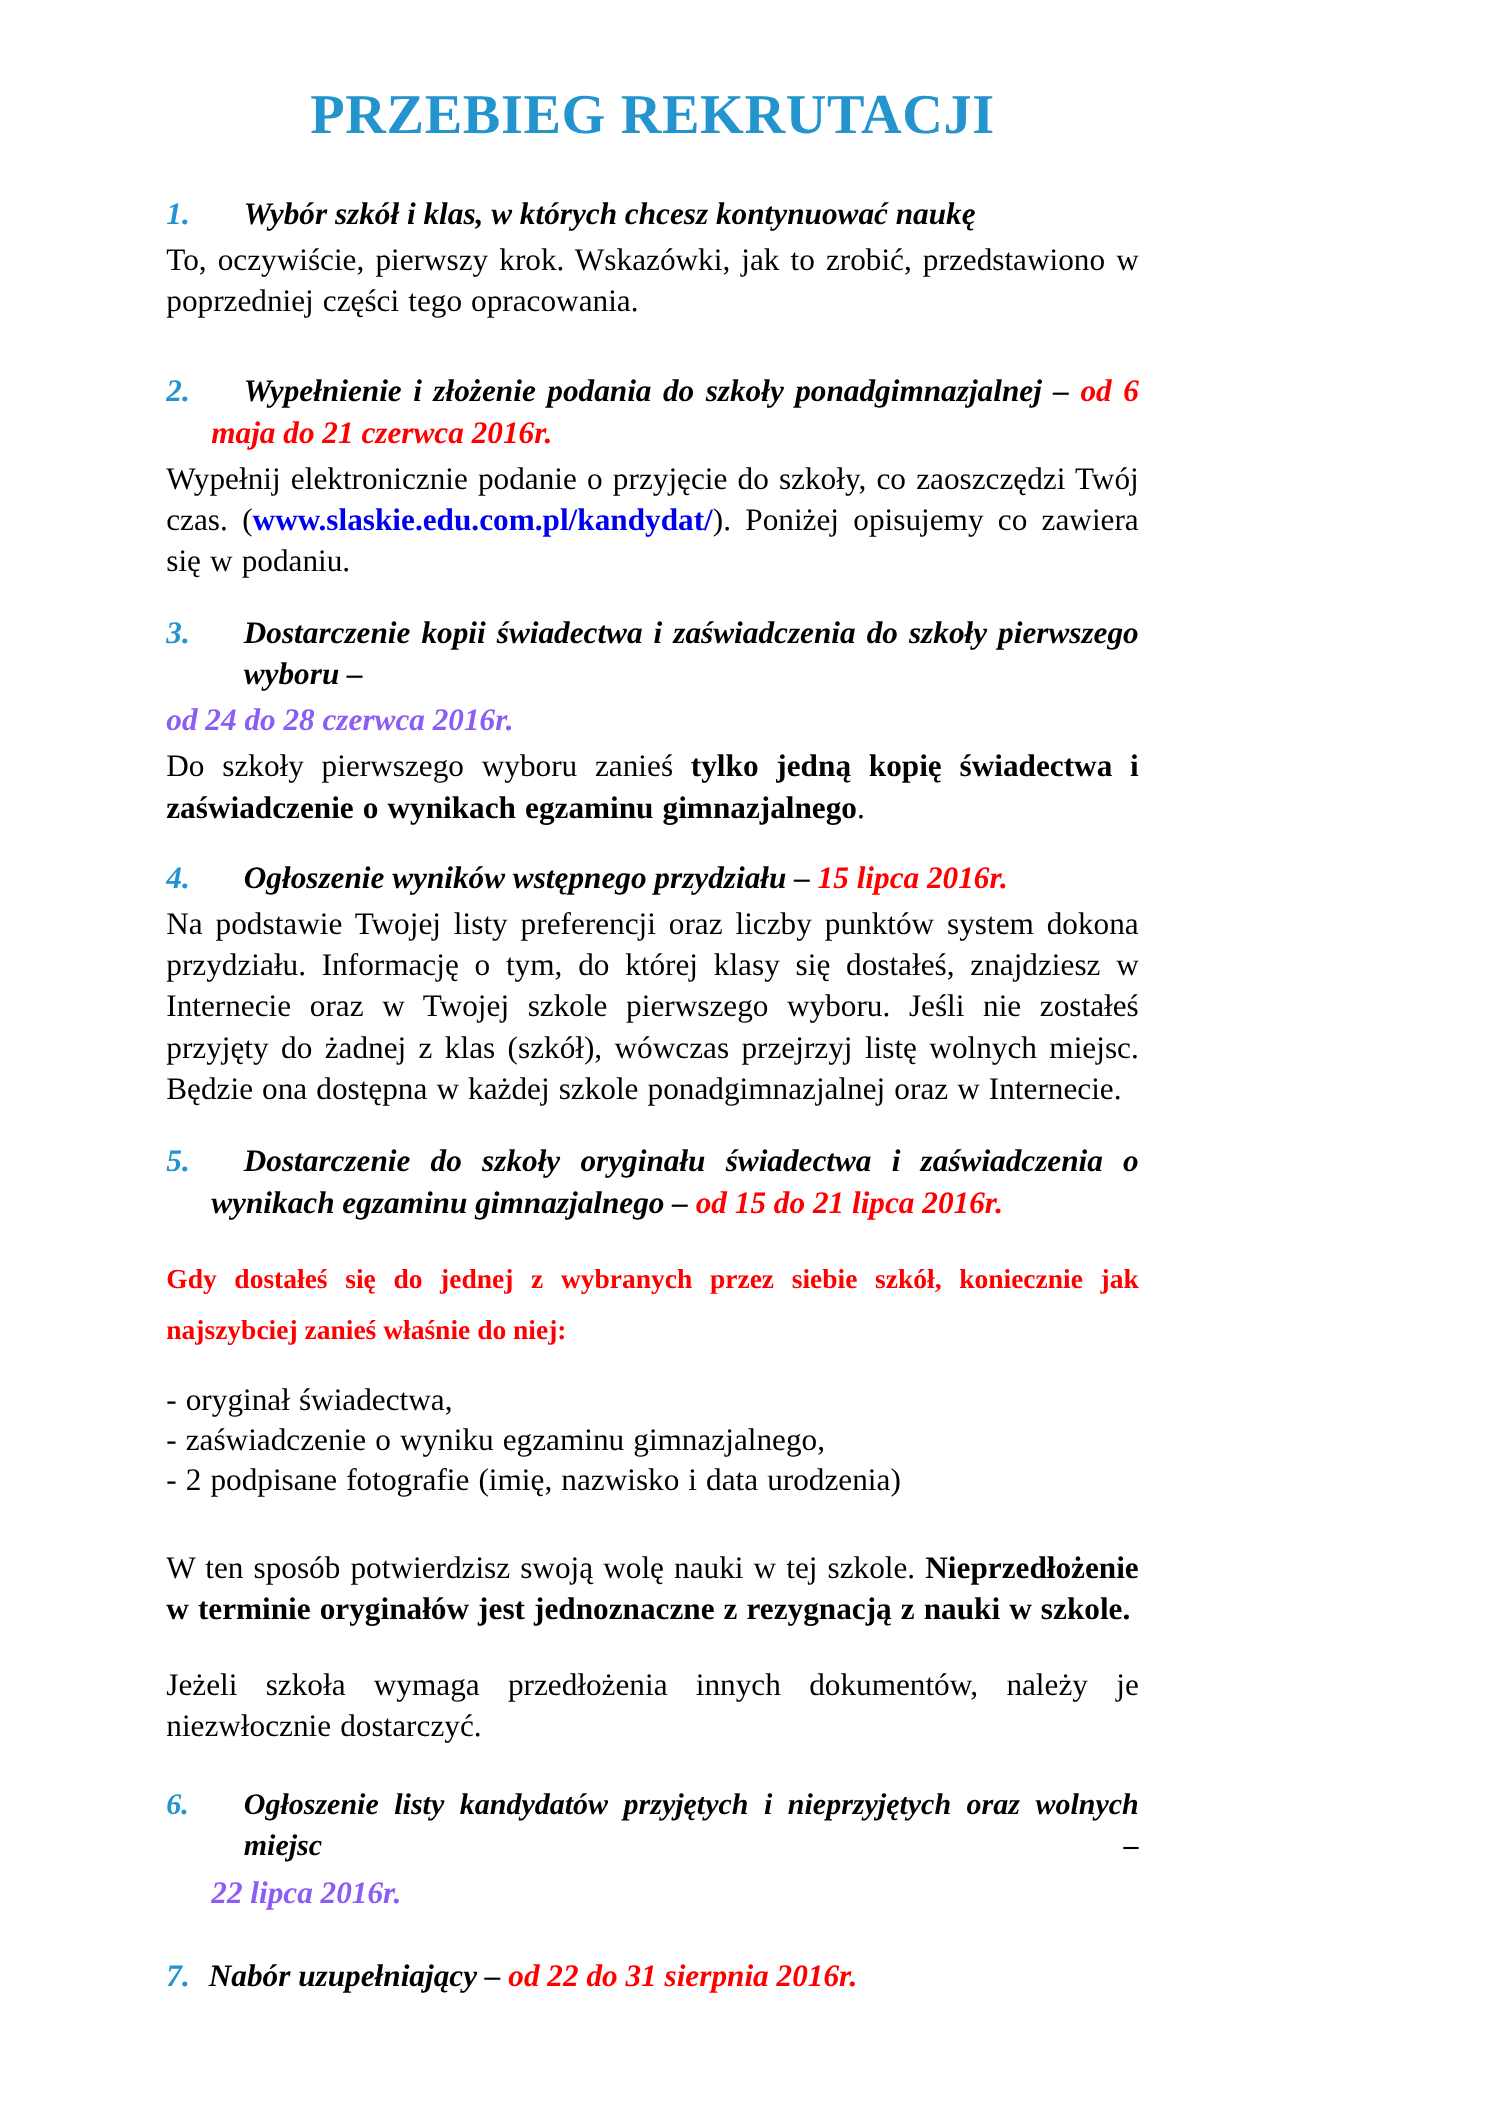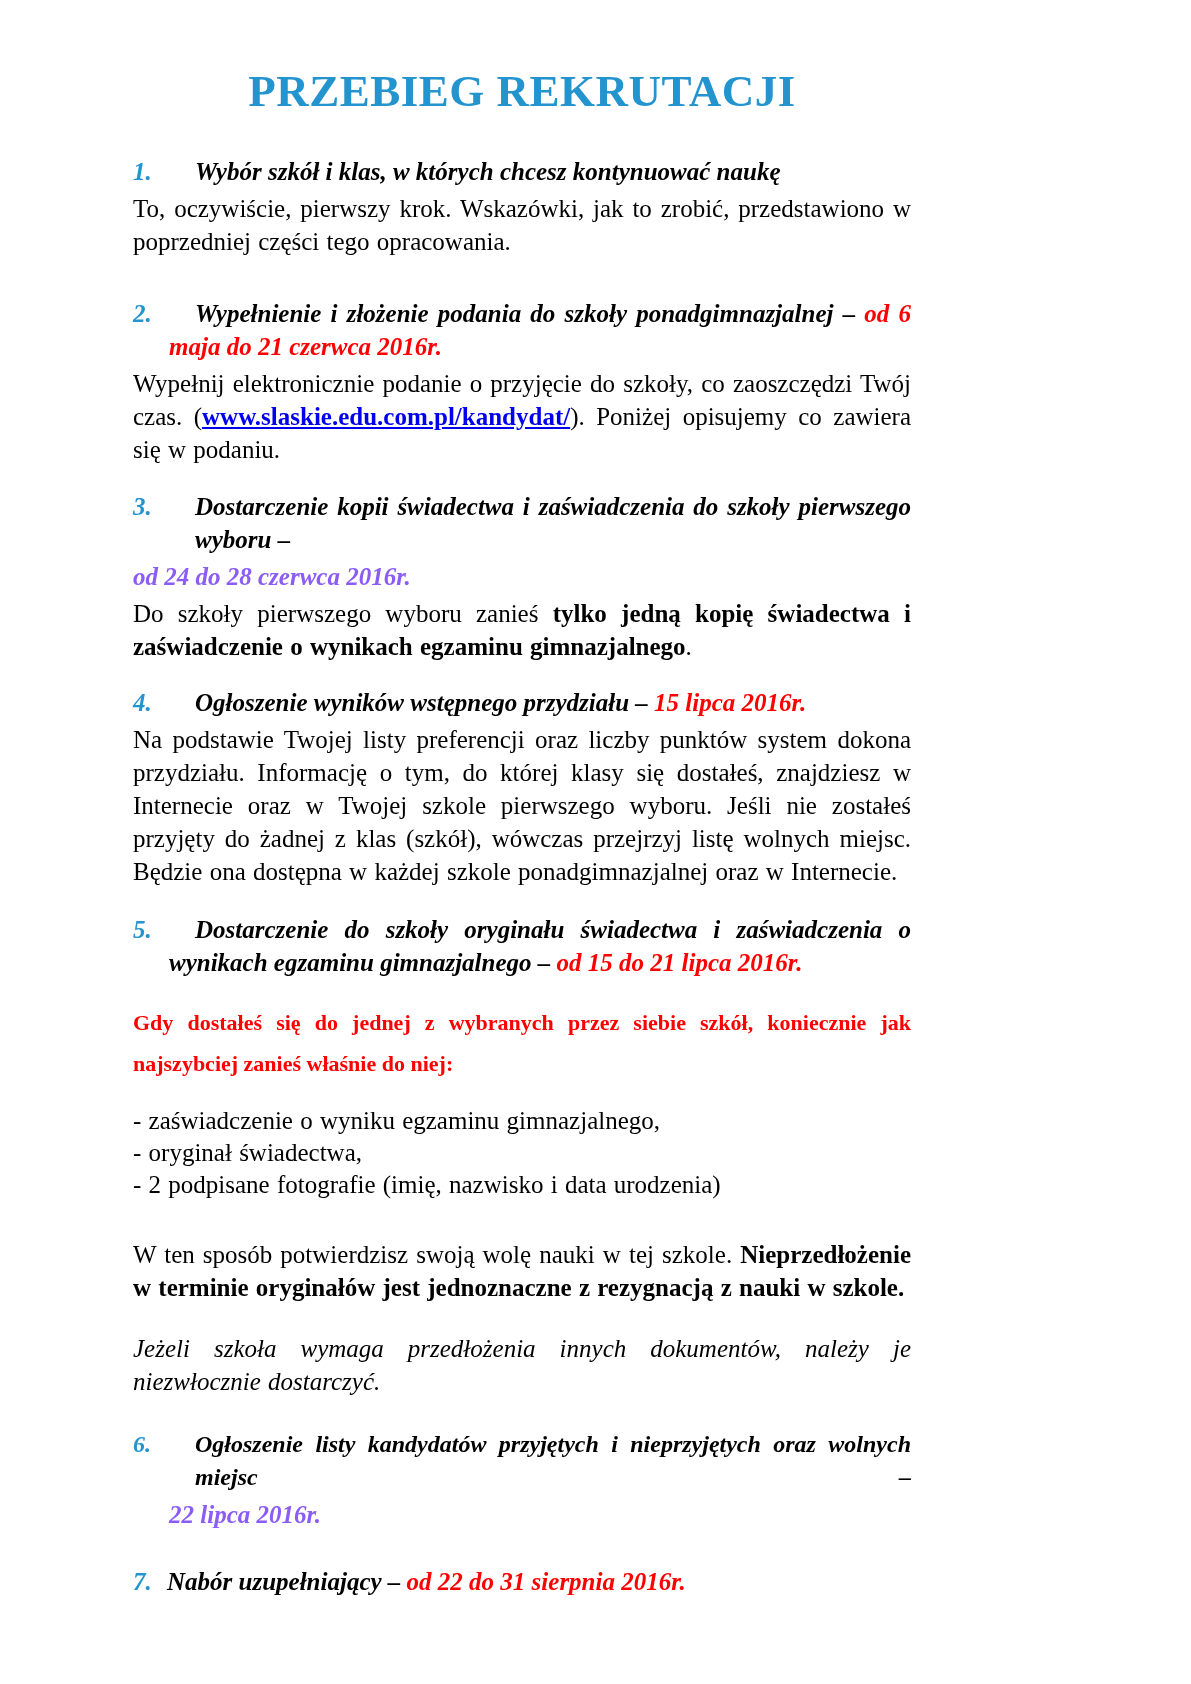--- a/index.html
+++ b/index.html
@@ -51,42 +51,41 @@
     font-weight: bold;
     font-style: italic;
     margin-bottom: 4px;
   }
   .date-line.ind36 { padding-left: 36px; }
   .body { text-align: justify; word-spacing: 1px; }
   .b { font-weight: bold; }
   a.link, .link {
     color: #0000EE;
     font-weight: bold;
-    text-decoration: underline;
     font-style: normal;
     cursor: pointer;
   }
   .justify-last { text-align: justify; text-align-last: justify; font-size: 24px; }
   .notice {
     color: #FF0000;
     font-weight: bold;
     font-size: 22px;
     line-height: 41px;
     text-align: justify;
   }
   .bullet { text-align: justify; line-height: 32px; word-spacing: 1px; }
   .mb-item1 { margin-bottom: 39px; }
   .mb-item2 { margin-bottom: 24px; }
   .mb-item3 { margin-bottom: 23px; }
   .mb-item4 { margin-bottom: 25px; }
   .mb-item5 { margin-bottom: 23px; }
   .mb-notice { margin-bottom: 21px; }
   .mb-bullets { margin-bottom: 37px; }
   .mb-conf { margin-bottom: 28px; margin-top: 32px; }
-  .mb-other { margin-bottom: 30px; font-style: italic; }
+  .mb-other { margin-bottom: 30px; }
   .mb-item6 { margin-bottom: 34px; }
 </style>
 </head>
 <body>
 
 <div class="page">
 
   <p class="title">PRZEBIEG REKRUTACJI</p>
 
   <div class="step mb-item1">
@@ -110,22 +109,22 @@
     <p class="body">Na podstawie Twojej listy preferencji oraz liczby punktów system dokona przydziału. Informację o tym, do której klasy się dostałeś, znajdziesz w Internecie oraz w Twojej szkole pierwszego wyboru. Jeśli nie zostałeś przyjęty do żadnej z klas (szkół), wówczas przejrzyj listę wolnych miejsc. Będzie ona dostępna w każdej szkole ponadgimnazjalnej oraz w Internecie.</p>
   </div>
 
   <div class="step mb-item5">
     <p class="h hang36"><span class="num">5.</span><span>Dostarczenie do szkoły oryginału świadectwa i zaświadczenia o wynikach egzaminu gimnazjalnego – </span><span class="date">od 15 do 21 lipca 2016r.</span></p>
   </div>
 
   <p class="notice mb-notice">Gdy dostałeś się do jednej z wybranych przez siebie szkół, koniecznie jak najszybciej zanieś właśnie do niej:</p>
 
   <div class="mb-bullets">
+    <p class="bullet">- oryginał świadectwa,</p>
     <p class="bullet">- zaświadczenie o wyniku egzaminu gimnazjalnego,</p>
-    <p class="bullet">- oryginał świadectwa,</p>
     <p class="bullet">- 2 podpisane fotografie (imię, nazwisko i data urodzenia)</p>
   </div>
 
   <p class="body mb-conf"><span>W ten sposób potwierdzisz swoją wolę nauki w tej szkole. </span><span class="b">Nieprzedłożenie w terminie oryginałów jest jednoznaczne z rezygnacją z nauki w szkole.</span></p>
 
   <p class="body mb-other">Jeżeli szkoła wymaga przedłożenia innych dokumentów, należy je niezwłocznie dostarczyć.</p>
 
   <div class="step mb-item6">
     <p class="h hang62 justify-last"><span class="num">6.</span><span>Ogłoszenie listy kandydatów przyjętych i nieprzyjętych oraz wolnych miejsc –</span></p>
     <p class="date-line ind36">22 lipca 2016r.</p>

